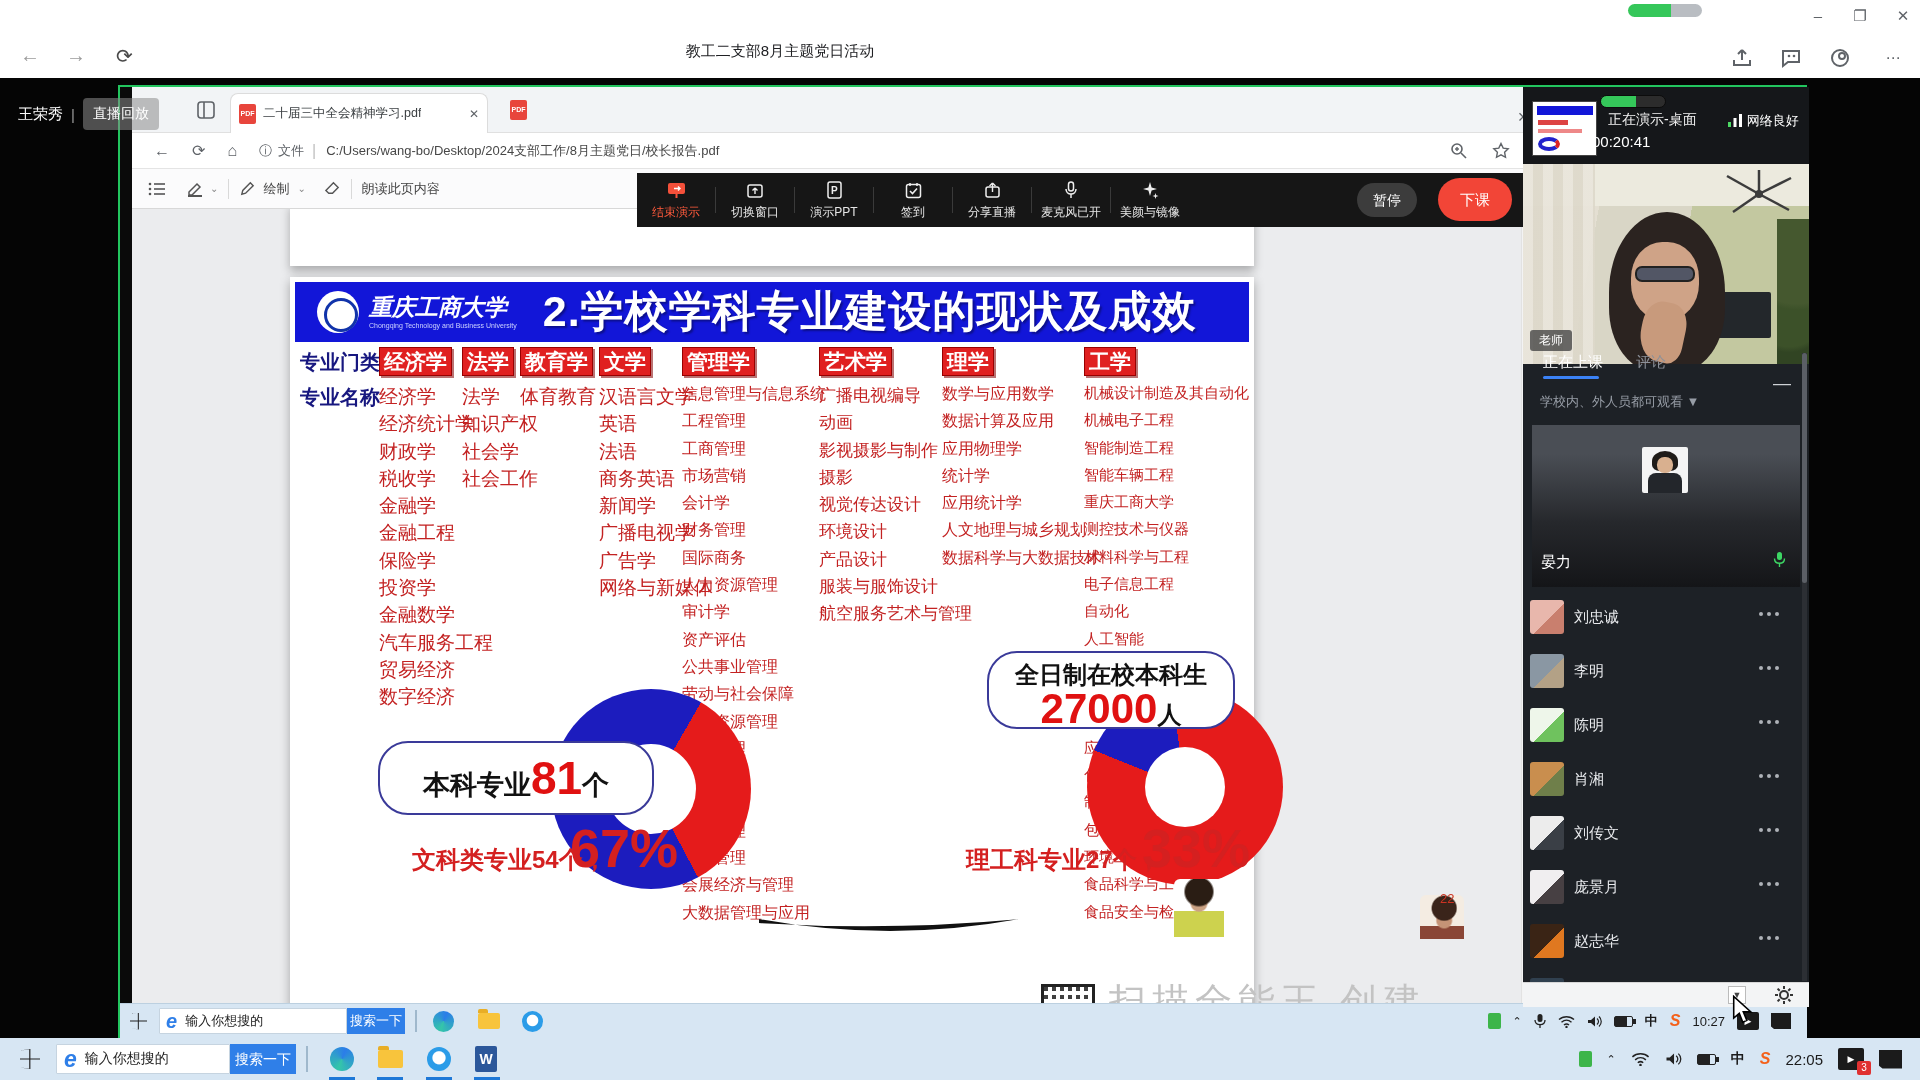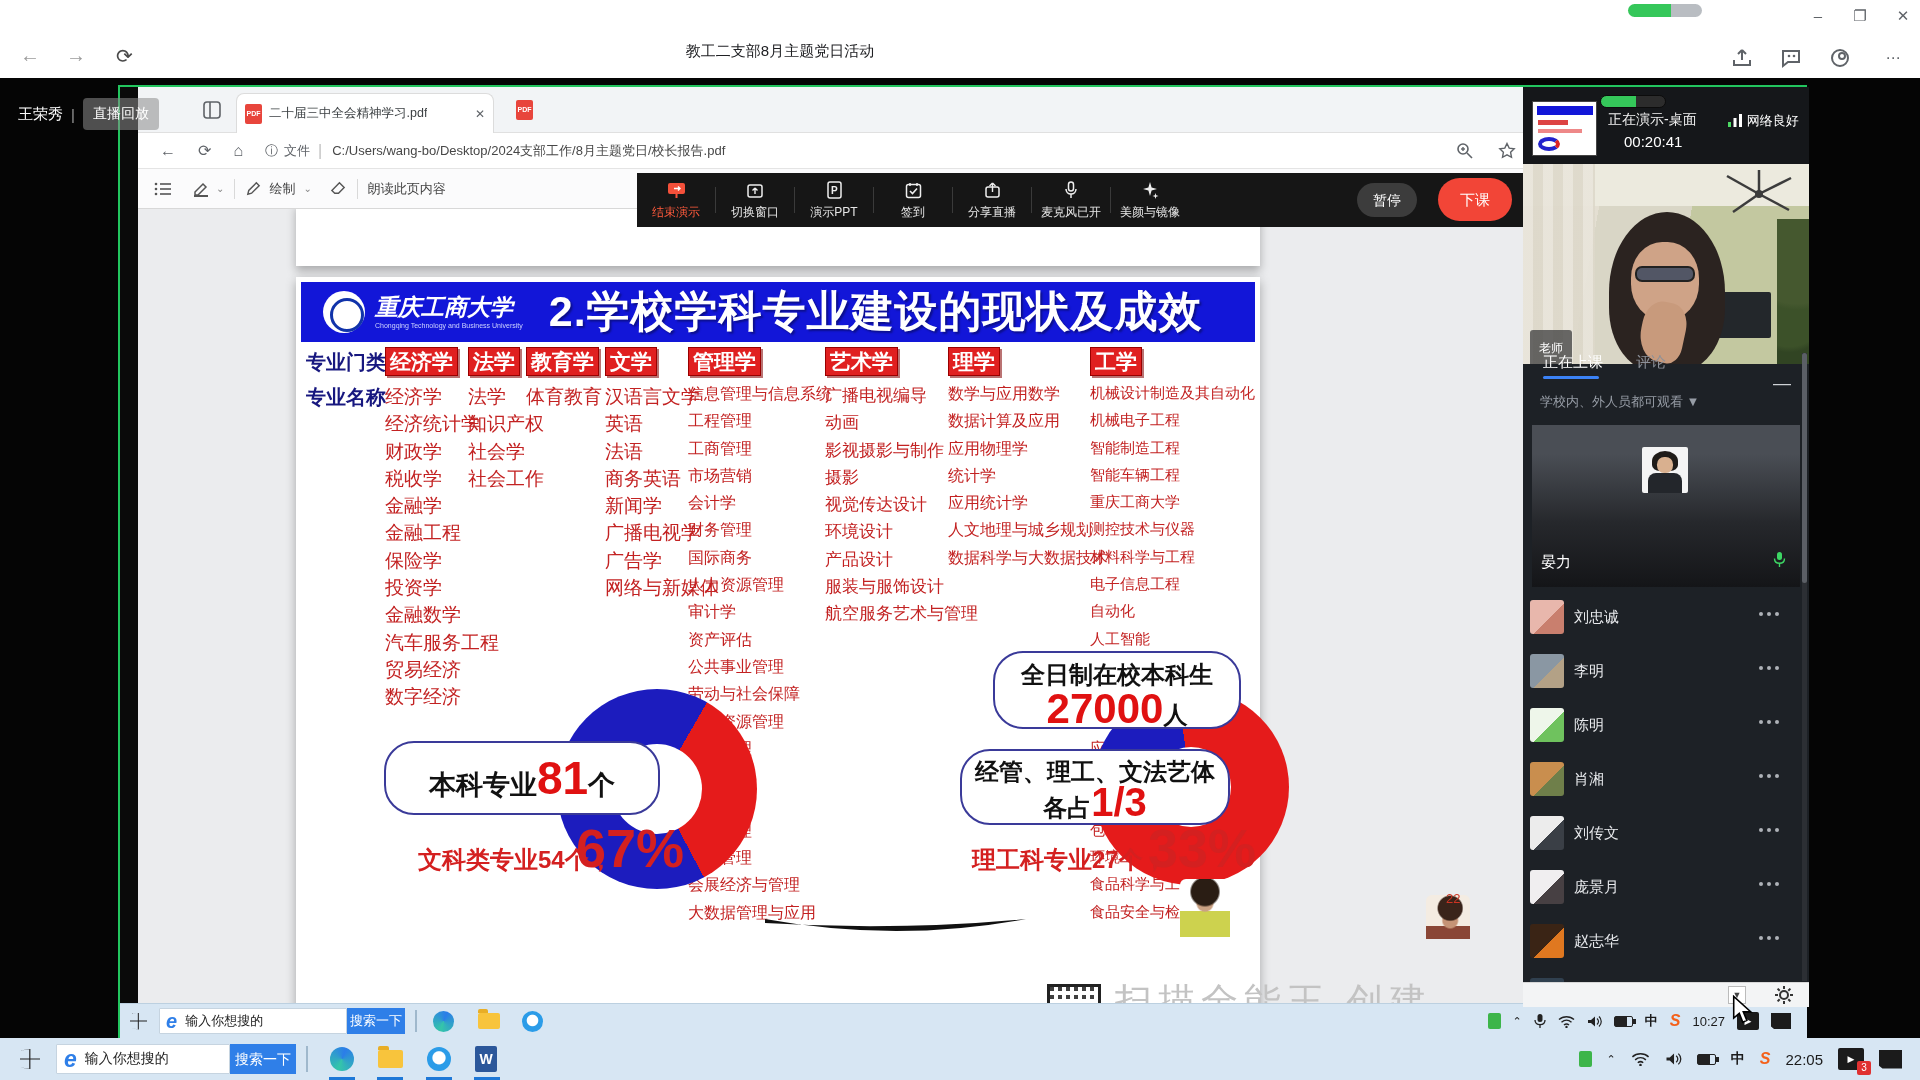--- a/index.html
+++ b/index.html
@@ -14,21 +14,21 @@
   #page-title { position:absolute; top:42px; left:0; width:1560px; text-align:center; font-size:15px; color:#202124; }
   .tr-icon { position:absolute; top:46px; width:24px; height:24px; }
 
   
   #stage { position:absolute; left:0; top:78px; width:1920px; height:1002px; background:#050505; }
   #presenter-label { position:absolute; left:18px; top:20px; color:#fff; font-size:15px; z-index:60; display:flex; align-items:center; gap:8px; }
   #presenter-label .chip { background:rgba(140,140,140,.55); color:#fff; padding:7px 10px; border-radius:4px; font-size:14px; }
   #desktop { position:absolute; left:118px; top:7px; width:1689px; height:953px; border:2px solid #22c55e; background:#0a0a0a; }
 
   
-  #edge { position:absolute; left:18px; top:0; width:1405px; height:916px; background:#fca5a5; }
+  #edge { position:absolute; left:12px; top:0; width:1405px; height:916px; background:#fca5a5; }
   #tabstrip { position:absolute; left:0; top:0; width:100%; height:46px; background:#f2f4f6; border-bottom:1px solid #e0e0e0; }
   #activetab { position:absolute; left:98px; top:6px; width:258px; height:40px; background:#fff; border:1px solid #dcdcdc; border-bottom:none; border-radius:8px 8px 0 0; display:flex; align-items:center; padding:0 8px; gap:7px; }
   .pdfico { width:17px; height:20px; background:#e8453c; border-radius:2px; color:#fff; font-size:7px; font-weight:bold; text-align:center; line-height:20px; flex:0 0 auto; }
   #tab-title { font-size:12.5px; color:#3c4043; white-space:nowrap; overflow:hidden; }
   #addressbar { position:absolute; left:0; top:46px; width:100%; height:36px; background:#fff; border-bottom:1px solid #e4e4e4; display:flex; align-items:center; }
   .abarglyph { color:#5f6368; font-size:16px; margin-left:22px; }
   #urltext { font-size:13px; color:#474747; margin-left:10px; white-space:nowrap; }
   #pdftoolbar { position:absolute; left:0; top:82px; width:100%; height:40px; background:#fbfbfc; border-bottom:1px solid #d8d8d8; display:flex; align-items:center; font-size:13px; color:#444; }
   .sep { width:1px; height:20px; background:#d9d9d9; margin:0 10px; }
   #pagebox { width:30px; height:24px; border:1px solid #a5a5a5; border-radius:2px; text-align:center; font-size:12.5px; color:#333; background:#fff; }
@@ -74,33 +74,33 @@
   
   #sidebar { position:absolute; left:1403px; top:0px; width:286px; height:920px; background:#1d2126; z-index:45; overflow:hidden; }
   #sb-info { position:absolute; left:0; top:0; width:100%; height:77px; background:#15171a; }
   #sb-thumb { position:absolute; left:9px; top:14px; width:65px; height:55px; background:#fff; border:1px solid #444; }
   #sb-thumb .b { position:absolute; left:4px; top:4px; width:56px; height:9px; background:#1216d8; }
   #sb-thumb .r1 { position:absolute; left:5px; top:18px; width:30px; height:5px; background:#d44; }
   #sb-thumb .r2 { position:absolute; left:5px; top:27px; width:44px; height:4px; background:#e88; }
   #sb-thumb .r3 { position:absolute; left:5px; top:35px; width:22px; height:14px; border-radius:50%; border:4px solid #22c; border-right-color:#d22; }
   #sb-pill { position:absolute; left:77px; top:8px; width:66px; height:13px; border-radius:7px; border:1px solid #0c0c0c; background:linear-gradient(to right,#35c75a 0 55%,#2c2c2c 55% 100%); }
   #sb-presenting { position:absolute; left:85px; top:24px; color:#f2f2f2; font-size:14px; }
-  #sb-elapsed { position:absolute; left:101px; top:46px; color:#fff; font-size:15px; }
+  #sb-elapsed { position:absolute; left:69px; top:46px; color:#fff; font-size:15px; }
   #sb-net { position:absolute; left:205px; top:25px; color:#fff; font-size:13px; }
   #sb-video { position:absolute; left:0; top:77px; width:286px; height:200px; overflow:hidden;
     background:linear-gradient(100deg,#e4dfd2 0 26%,#d9d6c6 26% 55%,#c3c8a0 55% 100%); }
   #v-ceiling { position:absolute; left:0; top:0; width:100%; height:42px; background:#eceade; }
   #v-curtain { position:absolute; left:0; top:0; width:72px; height:200px; background:repeating-linear-gradient(90deg,#e9e5db 0 10px,#ddd8ca 10px 20px); opacity:.9; }
   #v-plant { position:absolute; right:-8px; top:55px; width:40px; height:150px; background:radial-gradient(circle at 50% 20%,#45582f 0 45%,transparent 50%),radial-gradient(circle at 30% 60%,#3c5129 0 40%,transparent 46%),radial-gradient(circle at 70% 85%,#314423 0 45%,transparent 50%); }
   #v-tv { position:absolute; right:38px; top:128px; width:62px; height:46px; background:#23272b; border-radius:2px; }
   #v-hair { position:absolute; left:86px; top:48px; width:116px; height:160px; background:#2b2320; border-radius:50% 50% 40% 40%; }
   #v-face { position:absolute; left:108px; top:78px; width:68px; height:78px; background:#cfa387; border-radius:46%; }
   #v-glasses { position:absolute; left:112px; top:102px; width:60px; height:16px; background:rgba(40,60,90,.75); border-radius:7px; border:2px solid #222; }
   #v-hand { position:absolute; left:118px; top:138px; width:44px; height:60px; background:#c89a7c; border-radius:40% 40% 30% 50%; transform:rotate(12deg); }
-  #v-teacher-chip { position:absolute; left:7px; top:166px; background:rgba(70,70,70,.8); color:#fff; font-size:12px; padding:10px 9px; border-radius:3px; }
+  #v-teacher-chip { position:absolute; left:7px; top:166px; background:rgba(70,70,70,.8); color:#fff; font-size:12px; padding:2px 9px; border-radius:3px; }
   #sb-min { position:absolute; right:18px; top:286px; color:#cfd2d6; font-size:18px; }
   .sb-tab { position:absolute; top:266px; font-size:15px; }
   #tab-underline { position:absolute; left:20px; top:289px; width:56px; height:3px; background:#3b82f6; border-radius:2px; }
   #sb-visibility { position:absolute; left:17px; top:306px; color:#979da6; font-size:13px; }
   #speaker-panel { position:absolute; left:9px; top:338px; width:268px; height:162px; background:linear-gradient(#4a4e55 0 18%,#26282c 60%,#141518 100%); }
   #speaker-photo { position:absolute; left:110px; top:22px; width:46px; height:46px; background:#f4f4f4; border-radius:2px; overflow:hidden; }
   #speaker-photo .hair { position:absolute; left:10px; top:4px; width:26px; height:20px; background:#1f1b18; border-radius:50% 50% 30% 30%; }
   #speaker-photo .face { position:absolute; left:15px; top:10px; width:16px; height:16px; background:#d9b08f; border-radius:45%; }
   #speaker-photo .body { position:absolute; left:6px; top:26px; width:34px; height:20px; background:#23262b; border-radius:8px 8px 0 0; }
   #speaker-name { position:absolute; left:9px; top:128px; color:#fff; font-size:15px; }
@@ -378,24 +378,20 @@
             <div class="hole" style="left:58px;top:58px;width:80px;height:80px;"></div>
           </div>
 
           <div class="callout" style="left:88px;top:464px;width:276px;height:74px;line-height:70px;font-size:27px;font-weight:bold;">
             <span>本科专业</span><span class="bignum" style="font-size:46px;">81</span><span>个</span>
           </div>
           <div class="callout" style="left:697px;top:374px;width:248px;height:78px;padding-top:6px;">
             <div style="font-size:24px;font-weight:bold;">全日制在校本科生</div>
             <div style="margin-top:-6px;"><span class="bignum" style="font-size:42px;">27000</span><span style="font-size:24px;font-weight:bold;">人</span></div>
           </div>
-          <div class="callout" style="left:664px;top:472px;width:270px;height:76px;padding-top:5px;">
-            <div style="font-size:24px;font-weight:bold;">经管、理工、文法艺体</div>
-            <div style="margin-top:-8px;"><span style="font-size:24px;font-weight:bold;">各占</span><span class="bignum" style="font-size:40px;">1/3</span></div>
-          </div>
 
           <div class="redcap" style="left:122px;top:567px;font-size:24px;">文科类专业54个，</div>
           <div class="redcap" style="left:280px;top:540px;font-size:54px;">67%</div>
           <div class="redcap" style="left:676px;top:567px;font-size:24px;">理工科专业27个，</div>
           <div class="redcap" style="left:852px;top:540px;font-size:54px;">33%</div>
 
           <svg style="position:absolute;left:466px;top:632px;" width="268" height="34" viewBox="0 0 268 34">
             <path d="M3,10 Q135,34 264,10 Q135,22 3,14 Z" fill="#111"></path>
           </svg>
 

